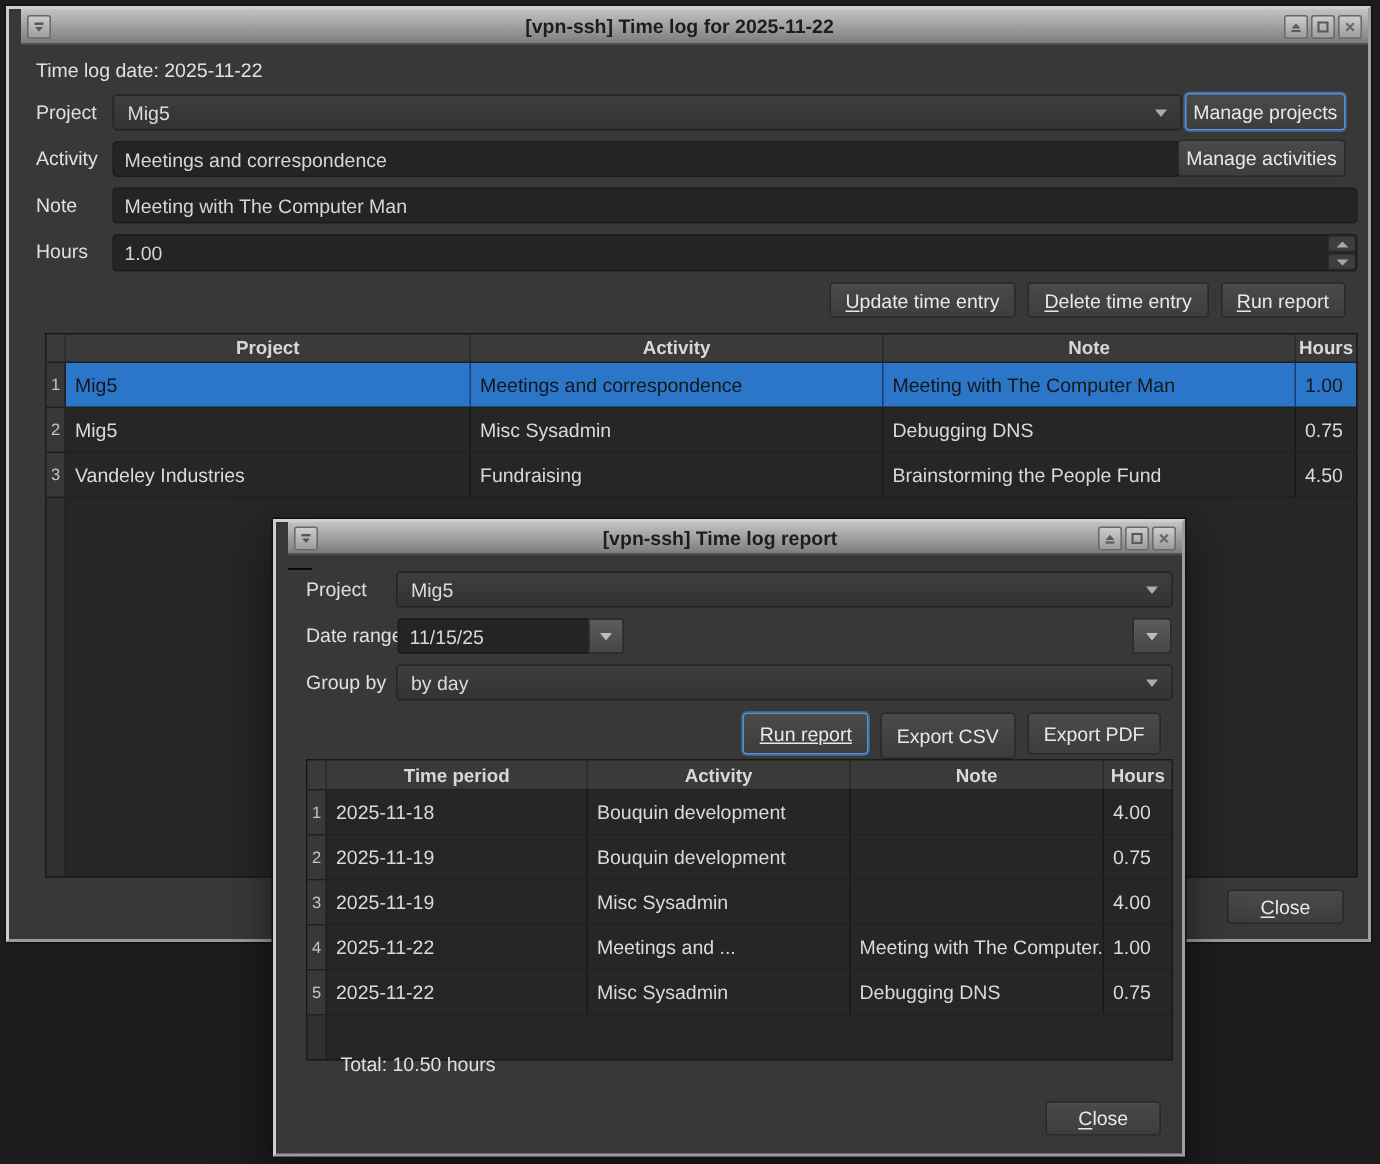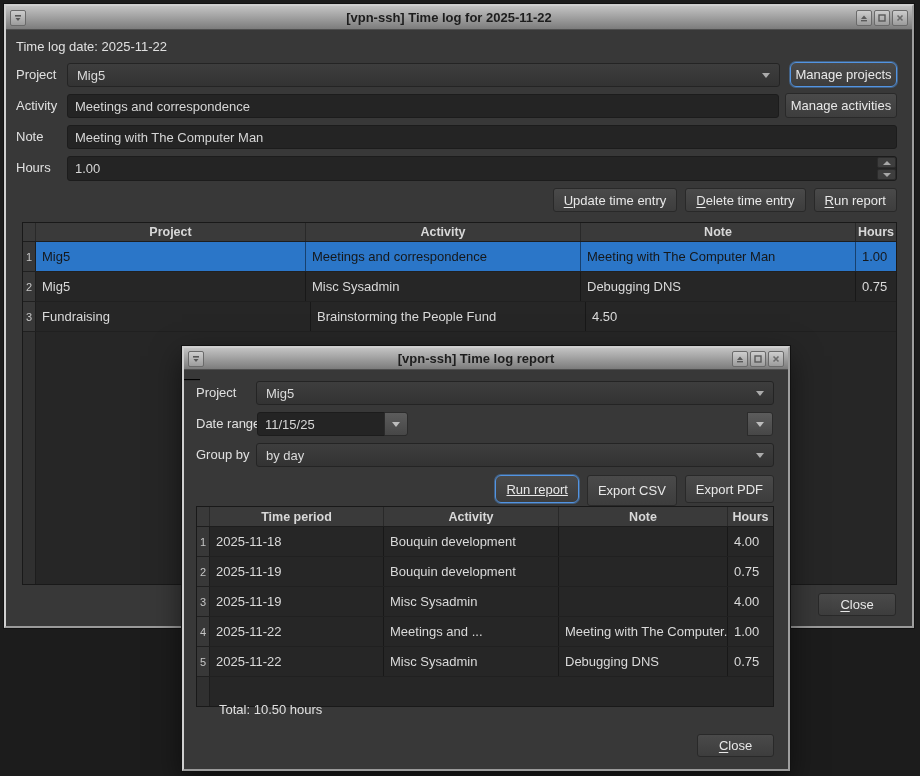--- a/index.html
+++ b/index.html
@@ -1,38 +1,38 @@
 <!DOCTYPE html>
 <html style="--selection: #2b76c8; --focus-ring: #5294e2; --titlebar-top: #c3c3c3; --titlebar-bottom: #7c7c7c; --window-bg: #383838; --entry-bg: #242424;"><head>
 <meta charset="utf-8">
 <style>
   * { margin:0; padding:0; box-sizing:border-box; }
   html,body { width:920px; height:776px; }
   body { background:#1c1c1c; font-family:"Liberation Sans","DejaVu Sans",sans-serif; position:relative; overflow:hidden; }
 
-  .win { position:absolute; border:2px solid; border-color:#cfcfcf #9e9e9e #9a9a9a #cfcfcf; background:#383838; box-shadow:0 0 0 1px #121212; }
+  .win { position:absolute; border:2px solid; border-color:#cfcfcf #9e9e9e #9a9a9a #cfcfcf; background:#383838; box-shadow:0 0 0 1px #121212;padding-left:8px; }
   .titlebar { height:24px; background:linear-gradient(#c3c3c3,#7c7c7c); position:relative; border-bottom:1px solid #4e4e4e; }
   .titlebar.small { height:22px; }
   .title { position:absolute; left:44px; right:64px; top:0; bottom:0; display:flex; align-items:center; justify-content:center; font-size:13px; font-weight:bold; color:#1d1d1d; white-space:nowrap; overflow:hidden; }
   .tbbtn { width:16px; height:16px; background:linear-gradient(#cdcdcd,#9c9c9c); border:1px solid #6a6a6a; border-radius:2px; display:flex; align-items:center; justify-content:center; flex:none; }
   .menu-slot { position:absolute; left:4px; top:50%; transform:translateY(-50%); }
   .ctrl-slot { position:absolute; right:4px; top:50%; transform:translateY(-50%); display:flex; gap:2px; }
 
   .content { position:relative; background:#383838; height:calc(100% - 25px); overflow:hidden; }
   .content.small { height:calc(100% - 23px); }
 
   .lbl { position:absolute; font-size:13px; color:#e0e0e0; line-height:24px; white-space:nowrap; }
   .entry { position:absolute; background:#242424; border:1px solid #1c1c1c; border-radius:3px; color:#d6d6d6; font-size:13px; padding:0 7px; font-family:inherit; outline:none; }
   .combo { position:absolute; background:linear-gradient(#3e3e3e,#333333); border:1px solid #242424; border-radius:3px; display:flex; align-items:center; padding:0 9px; font-size:13px; color:#dadada; white-space:nowrap; overflow:hidden; }
   .combo-arrow { position:absolute; right:9px; top:50%; margin-top:-2px; width:0; height:0; border-left:4px solid transparent; border-right:4px solid transparent; border-top:5px solid #ababab; }
   .ddbtn { position:absolute; background:linear-gradient(#5c5c5c,#474747); border:1px solid #2b2b2b; border-radius:0 3px 3px 0; display:flex; align-items:center; justify-content:center; }
   .dd-arrow { width:0; height:0; border-left:4px solid transparent; border-right:4px solid transparent; border-top:5px solid #bdbdbd; }
 
   .btn { background:linear-gradient(#4a4a4a,#3d3d3d); border:1px solid #292929; border-radius:3px; color:#e8e8e8; font-size:13px; display:inline-flex; align-items:center; justify-content:center; white-space:nowrap; padding:0 10px; font-family:inherit; }
-  .btn.focus { border-color:var(--focus-ring,#5294e2); box-shadow:0 0 0 1px rgba(82,148,226,.45);border-radius:6px; }
+  .btn.focus { border-color:var(--focus-ring,#5294e2); box-shadow:0 0 0 1px rgba(82,148,226,.45); }
   .u { text-decoration:underline; text-underline-offset:2px; }
   .btnrow { position:absolute; display:flex; gap:8px; }
 
   .spinwrap { position:absolute; }
   .spinwrap .entry { position:absolute; left:0; top:0; width:100%; height:100%; }
   .spinbtns { position:absolute; right:1px; top:1px; bottom:1px; width:19px; display:flex; flex-direction:column; gap:1px; z-index:2; }
   .spinbtn { flex:1; background:#3e3e3e; border:1px solid #2c2c2c; border-radius:2px; display:flex; align-items:center; justify-content:center; }
   .arr-up { width:0; height:0; border-left:4px solid transparent; border-right:4px solid transparent; border-bottom:4px solid #a8a8a8; }
   .arr-dn { width:0; height:0; border-left:4px solid transparent; border-right:4px solid transparent; border-top:4px solid #a8a8a8; }
 
@@ -146,20 +146,21 @@
       </div>
       <div class="trow">
         <div class="rn mt-c0">2</div>
         <div class="td mt-c1">Mig5</div>
         <div class="td mt-c2">Misc Sysadmin</div>
         <div class="td mt-c3">Debugging DNS</div>
         <div class="td mt-c4">0.75</div>
       </div>
       <div class="trow">
         <div class="rn mt-c0">3</div>
+        <div class="td mt-c1">Vandeley Industries</div>
         <div class="td mt-c2">Fundraising</div>
         <div class="td mt-c3">Brainstorming the People Fund</div>
         <div class="td mt-c4">4.50</div>
       </div>
       <div class="tfill" style="height:252px;">
         <div class="rn-fill mt-c0"></div>
       </div>
     </div>
 
     <button class="btn" style="position:absolute; right:16px; top:563px; width:78px; height:23px;">

